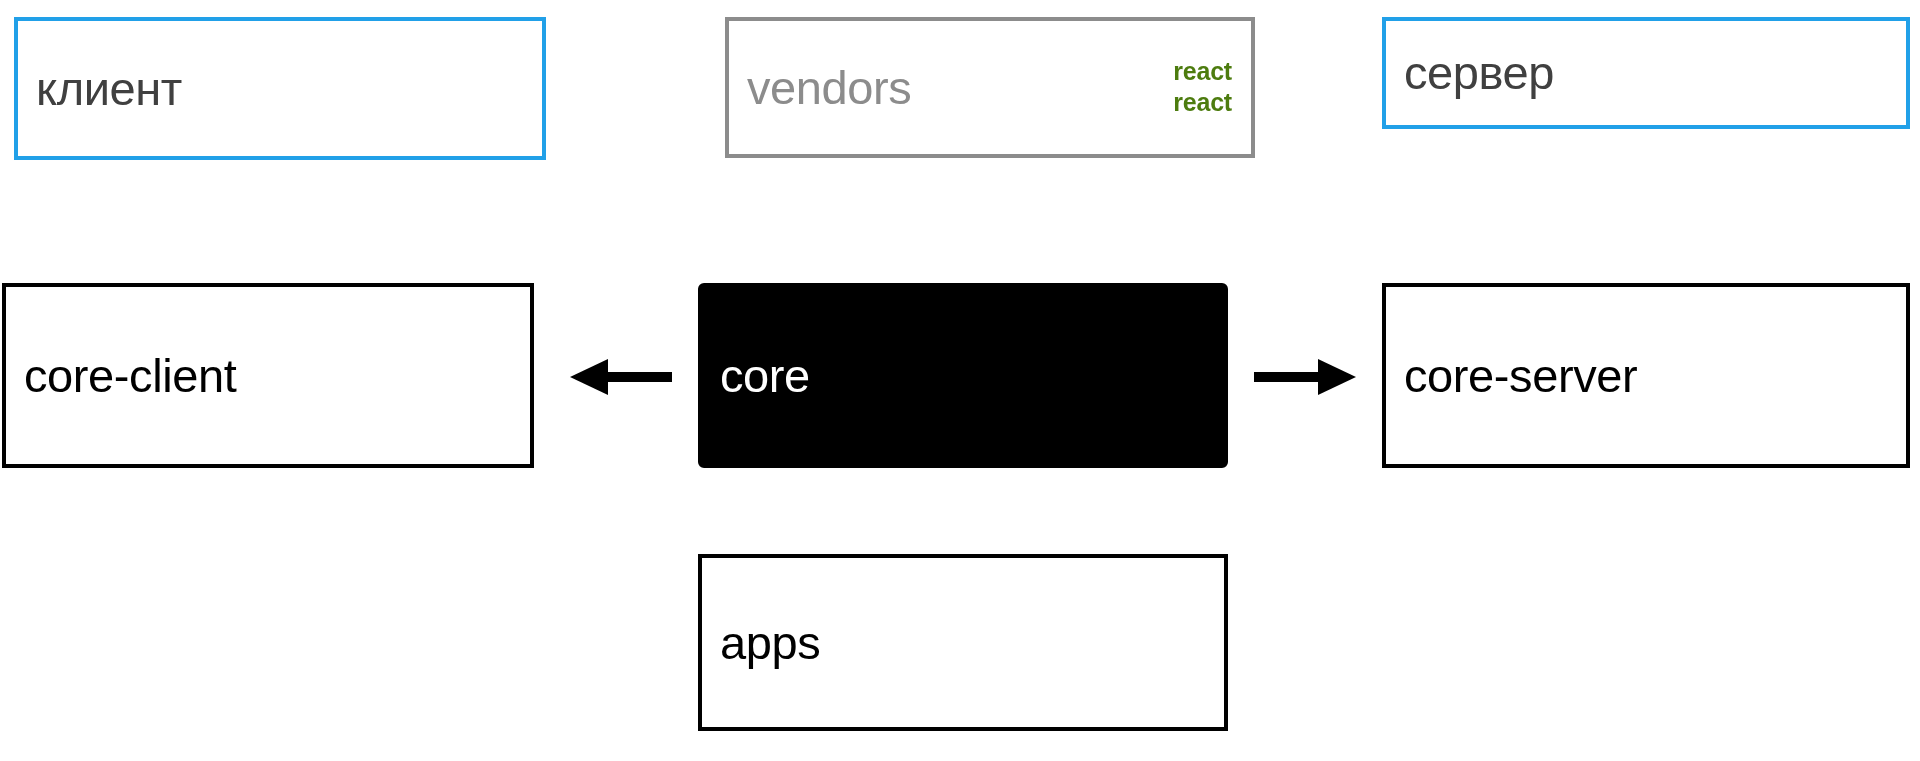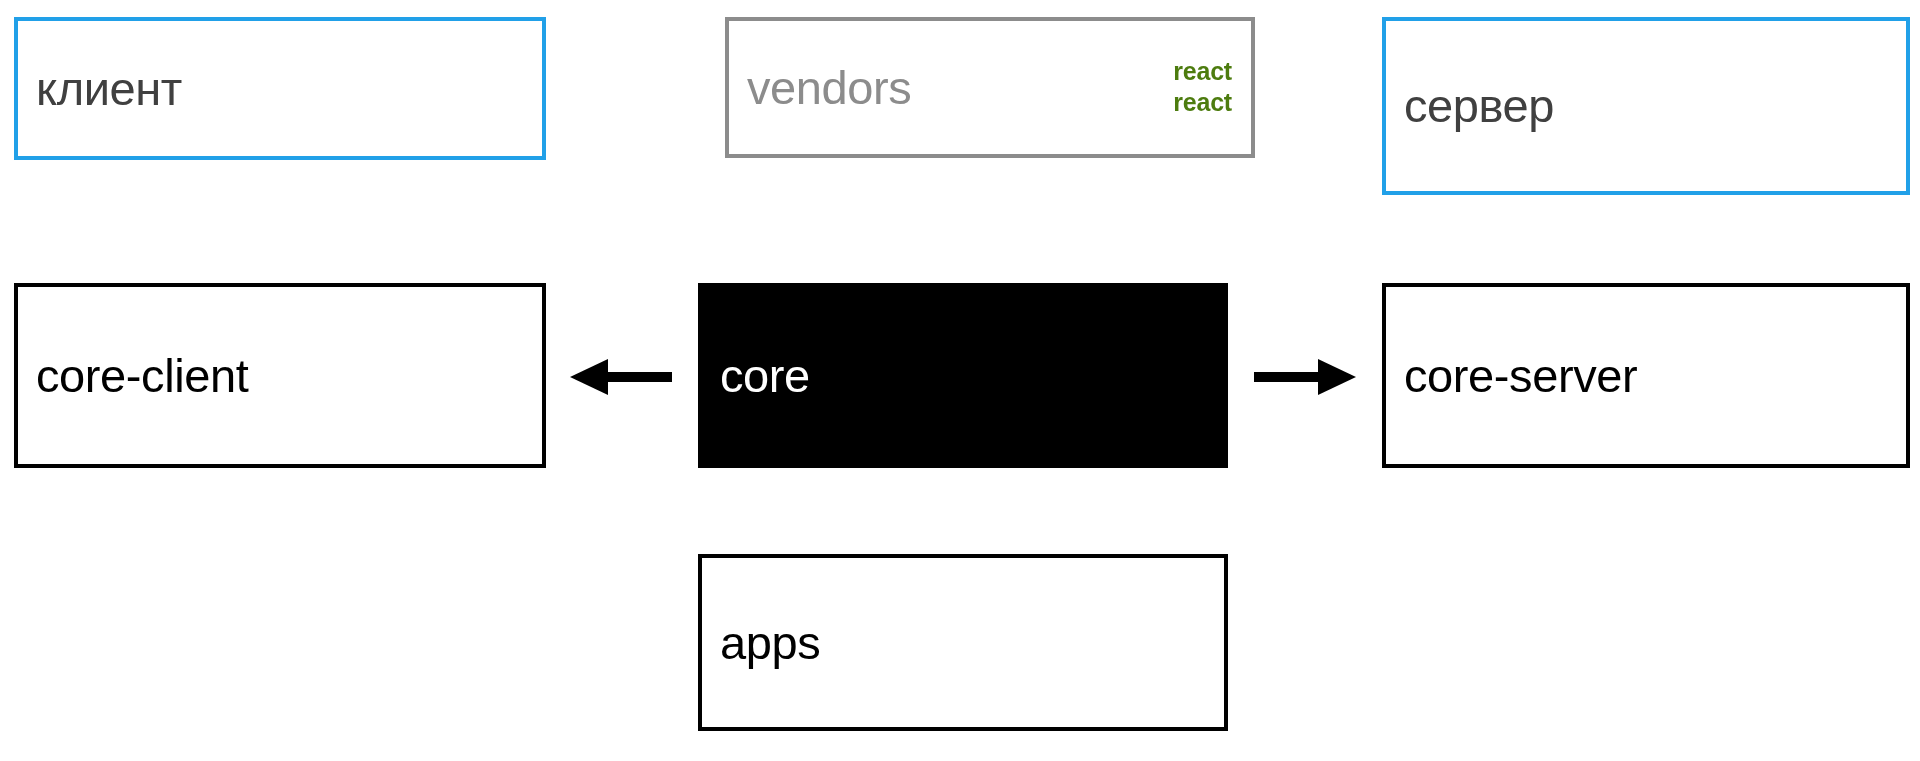--- a/index.html
+++ b/index.html
@@ -91,36 +91,36 @@
   </div>
 
   <div class="node muted" style="left:698px; top:17px; width:530px; height:141px;margin-left:27px;">
     <span class="node-label">vendors</span>
     <span class="tag-list">
       <span class="tag-item">react</span>
       <span class="tag-item">react</span>
     </span>
   </div>
 
-  <div class="node accent" style="left:1382px; top:17px; width:528px; height:178px;">
+  <div class="node accent" style="left:1382px; top:17px; width:528px; height:112px;">
     <span class="node-label">сервер</span>
   </div>
 
-  <div class="node plain" style="left:14px; top:283px; width:532px; height:185px;">
+  <div class="node plain" style="left:2px; top:283px; width:532px; height:185px;">
     <span class="node-label">core-client</span>
   </div>
 
   <div class="arrow" style="left:566px; top:355px; width:108px; height:44px;">
     <svg width="108" height="44" viewBox="0 0 108 44" aria-hidden="true">
       <path d="M4 22 L42 4 L42 40 Z" fill="#000000"></path>
       <rect x="40" y="17" width="66" height="10" fill="#000000"></rect>
     </svg>
   </div>
 
-  <div class="node filled" style="left:698px; top:283px; width:530px; height:185px;">
+  <div class="node filled" style="left:698px; top:283px; width:530px; height:185px;border-radius:6px;">
     <span class="node-label">core</span>
   </div>
 
   <div class="arrow" style="left:1252px; top:355px; width:108px; height:44px;">
     <svg width="108" height="44" viewBox="0 0 108 44" aria-hidden="true">
       <rect x="2" y="17" width="66" height="10" fill="#000000"></rect>
       <path d="M104 22 L66 4 L66 40 Z" fill="#000000"></path>
     </svg>
   </div>
 

